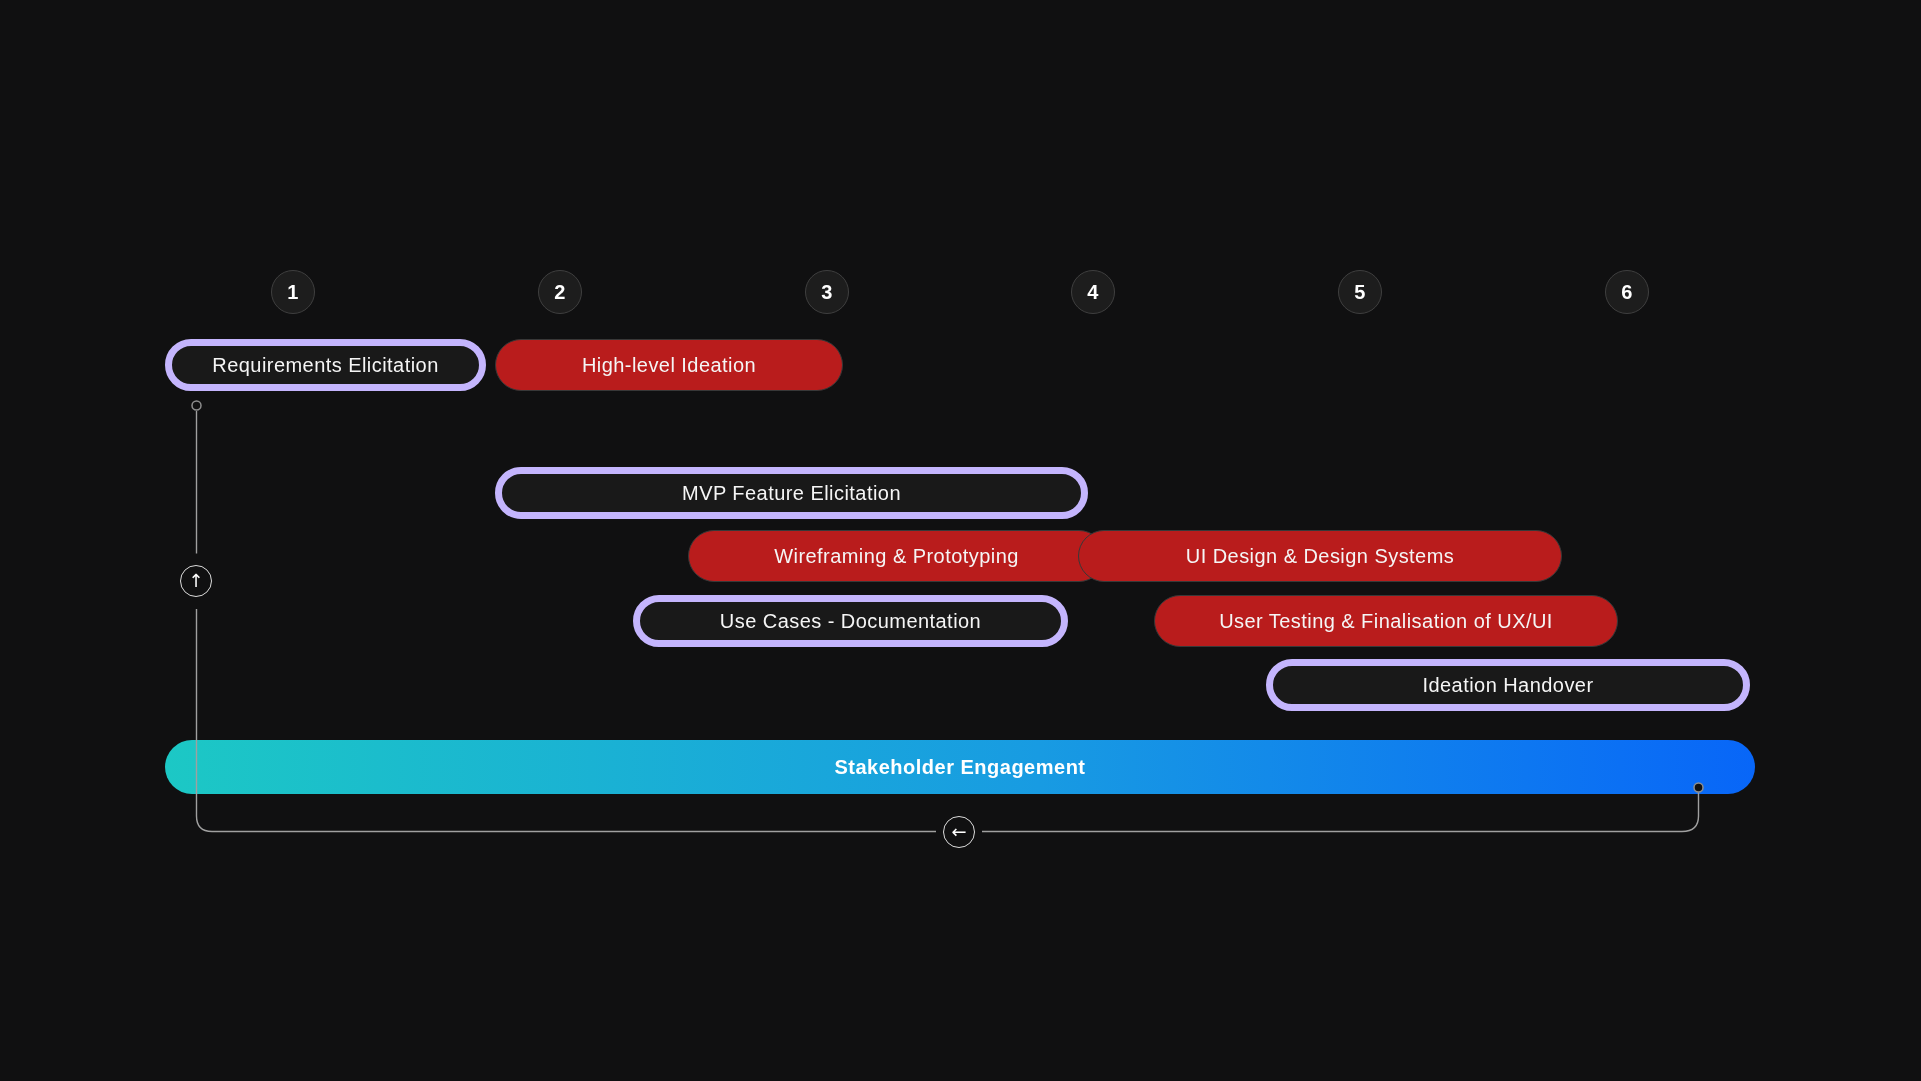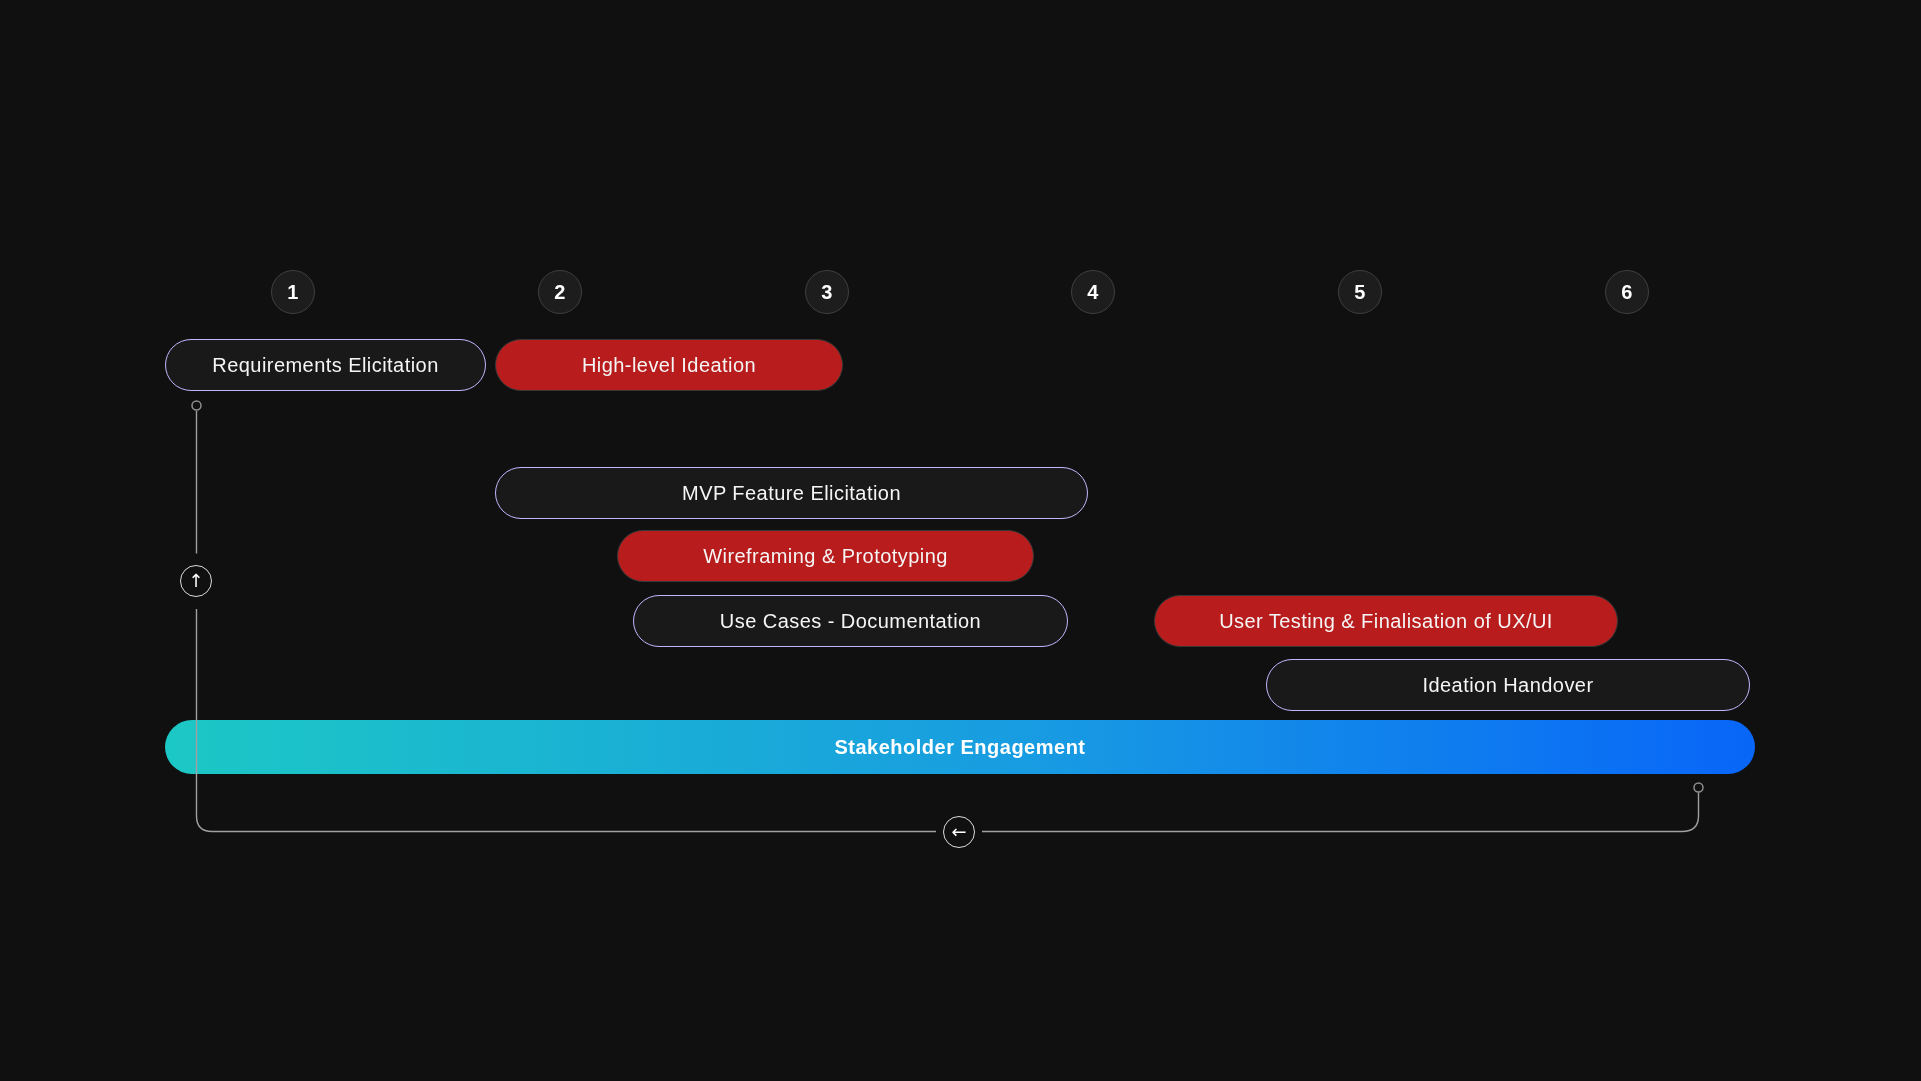--- a/index.html
+++ b/index.html
@@ -23,21 +23,21 @@
     display:flex;align-items:center;justify-content:center;
     color:#ffffff;font-size:20px;font-weight:700;letter-spacing:.3px;
   }
 
   .pill{
     position:absolute;height:52px;border-radius:26px;box-sizing:border-box;
     display:flex;align-items:center;justify-content:center;
     color:#f5f5f5;font-size:20px;font-weight:400;letter-spacing:.45px;
     white-space:nowrap;z-index:2;
   }
-  .pill.dark{background:#191919;border:1px solid #c4b5fd;}
+  .pill.dark{background:#191919;border:7px solid #c4b5fd;}
   .pill.light{background:#b91c1c;border:1px solid #383838;}
 
   .banner{
     position:absolute;left:165px;top:720px;width:1590px;height:54px;
     border-radius:27px;z-index:2;
     display:flex;align-items:center;justify-content:center;
     color:#ffffff;font-size:20px;font-weight:700;letter-spacing:.5px;
   }
 
   .flow-circle{
@@ -66,26 +66,27 @@
   <div class="phase-circle" style="left:271px">1</div>
   <div class="phase-circle" style="left:538px">2</div>
   <div class="phase-circle" style="left:805px">3</div>
   <div class="phase-circle" style="left:1071px">4</div>
   <div class="phase-circle" style="left:1338px">5</div>
   <div class="phase-circle" style="left:1605px">6</div>
 
   <div class="pill dark" style="left:165px;  top:339px; width:321px">Requirements Elicitation</div>
   <div class="pill light" style="left:495px;  top:339px; width:348px">High-level Ideation</div>
   <div class="pill dark" style="left:495px;  top:467px; width:593px">MVP Feature Elicitation</div>
-  <div class="pill light" style="left:617px;  top:530px; width:417px">Wireframing &amp; Prototyping</div>
+  <div class="pill light" style="left:688px;  top:530px; width:417px">Wireframing &amp; Prototyping</div>
+  <div class="pill light" style="left:1078px; top:530px; width:484px">UI Design &amp; Design Systems</div>
   <div class="pill dark" style="left:633px;  top:595px; width:435px">Use Cases - Documentation</div>
   <div class="pill light" style="left:1154px; top:595px; width:464px">User Testing &amp; Finalisation of UX/UI</div>
   <div class="pill dark" style="left:1266px; top:659px; width:484px">Ideation Handover</div>
 
-  <div class="banner" style="background: linear-gradient(90deg, rgb(28, 200, 197) 0%, rgb(24, 155, 226) 55%, rgb(8, 102, 248) 100%);">Stakeholder Engagement</div>
+  <div class="banner" style="background: linear-gradient(90deg, rgb(28, 200, 197) 0%, rgb(24, 155, 226) 55%, rgb(8, 102, 248) 100%); margin-top: 20px;">Stakeholder Engagement</div>
 
   <div class="flow-circle" style="left:180px; top:565px">
     <span>↑</span>
   </div>
   <div class="flow-circle" style="left:943px; top:816px">
     <span>←</span>
   </div>
 
 </div>
 

